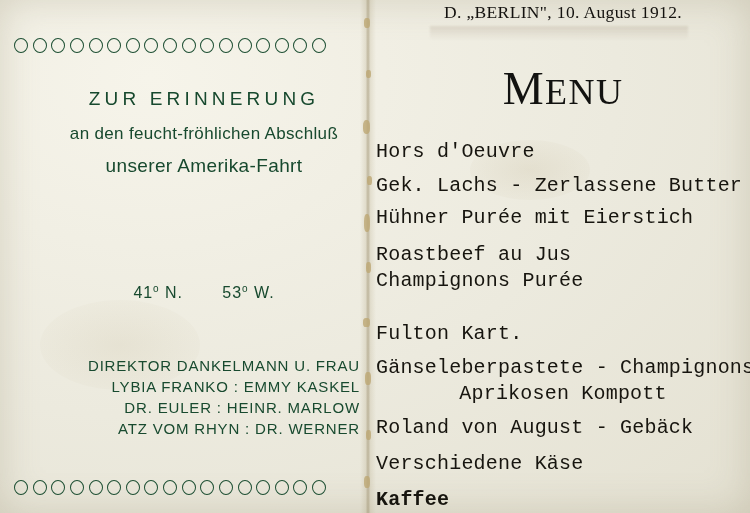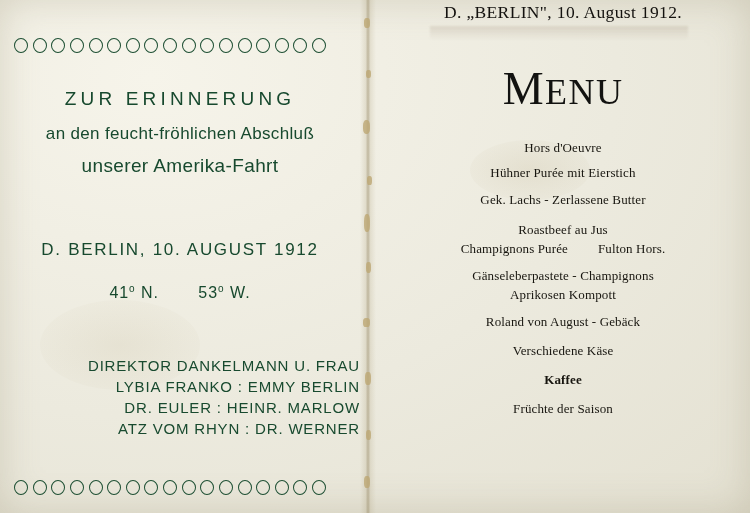--- a/index.html
+++ b/index.html
@@ -80,20 +80,21 @@
   #rule-top { top: 36px; }
   #rule-bottom { top: 478px; }
 
   .l-line {
     position: absolute;
     width: 360px;
     text-align: center;
     letter-spacing: 0.06em;
     color: #17492e;
     white-space: nowrap;
+    margin-left: 24px;
   }
 
   #l-title {
     top: 88px;
     font-size: 19px;
     letter-spacing: 0.22em;
     font-family: "Liberation Sans", sans-serif;
   }
   #l-sub1 {
     top: 124px;
@@ -177,23 +178,23 @@
 
   #menu-list {
     position: absolute;
     top: 140px;
     left: 0;
     width: 374px;
   }
   .mrow {
     position: relative;
     width: 374px;
-    text-align: center;
-    font-family: Liberation Serif, serif;
-    font-size: 13px;
+    text-align: left;
+    font-family: Liberation Mono, monospace;
+    font-size: 20px;
     letter-spacing: 0.01em;
     color: #17150f;
     white-space: nowrap;
   }
   .mrow.two {
     display: flex;
     justify-content: center;
     gap: 30px;
   }
   .mrow.bold { font-weight: bold; }
@@ -248,30 +249,29 @@
       <span class="o"></span>
       <span class="o"></span>
     </div>
 
     <div class="l-line" id="l-title">ZUR ERINNERUNG</div>
 
     <div class="l-line" id="l-sub1">an den feucht-fröhlichen Abschluß</div>
 
     <div class="l-line" id="l-sub2">unserer Amerika-Fahrt</div>
 
-    <div class="l-line" id="l-ship">D. BERLIN, 10. AUGUST 1912</div>
 
     <div class="l-line" id="l-coords">
       <span class="lat">41<sup>o</sup> N.</span>
       <span class="lon">53<sup>o</sup> W.</span>
     </div>
 
     <div id="names">
       <div class="nm">DIREKTOR DANKELMANN U. FRAU</div>
-      <div class="nm">LYBIA FRANKO : EMMY BERLIN</div>
+      <div class="nm">LYBIA FRANKO : EMMY KASKEL</div>
       <div class="nm">DR. EULER :  HEINR. MARLOW</div>
       <div class="nm">ATZ VOM RHYN : DR. WERNER</div>
     </div>
 
     <div class="rule" id="rule-bottom">
       <span class="o"></span>
       <span class="o"></span>
       <span class="o"></span>
       <span class="o"></span>
       <span class="o"></span>
@@ -308,26 +308,26 @@
     <div id="r-header">D. „BERLIN", 10. August 1912.</div>
 
     <div id="r-smudge"></div>
 
     <div id="r-menu-title">
       <span class="cap">M</span><span>ENU</span>
     </div>
 
     <div id="menu-list">
       <div class="mrow" style="margin-top:0px;">Hors  d'Oeuvre</div>
+      <div class="mrow" style="margin-top:11px;">Gek.  Lachs  -  Zerlassene  Butter</div>
       <div class="mrow" style="margin-top:9px;">Hühner  Purée  mit  Eierstich</div>
-      <div class="mrow" style="margin-top:11px;">Gek.  Lachs  -  Zerlassene  Butter</div>
       <div class="mrow" style="margin-top:14px;">Roastbeef  au  Jus</div>
-      <div class="mrow two" style="margin-top:3px;">
+      <div class="mrow two" style="margin-top:3px;flex-direction:column;">
         <span>Champignons Purée</span>
-        <span>Fulton Hors.</span>
+        <span>Fulton Kart.</span>
       </div>
       <div class="mrow" style="margin-top:11px;">Gänseleberpastete  -  Champignons</div>
       <div class="mrow two" style="margin-top:3px;">
         <span>Aprikosen Kompott</span>
       </div>
       <div class="mrow" style="margin-top:11px;">Roland  von  August  -  Gebäck</div>
       <div class="mrow" style="margin-top:13px;">Verschiedene  Käse</div>
       <div class="mrow bold" style="margin-top:13px;">Kaffee</div>
       <div class="mrow" style="margin-top:13px;">Früchte  der  Saison</div>
     </div>

